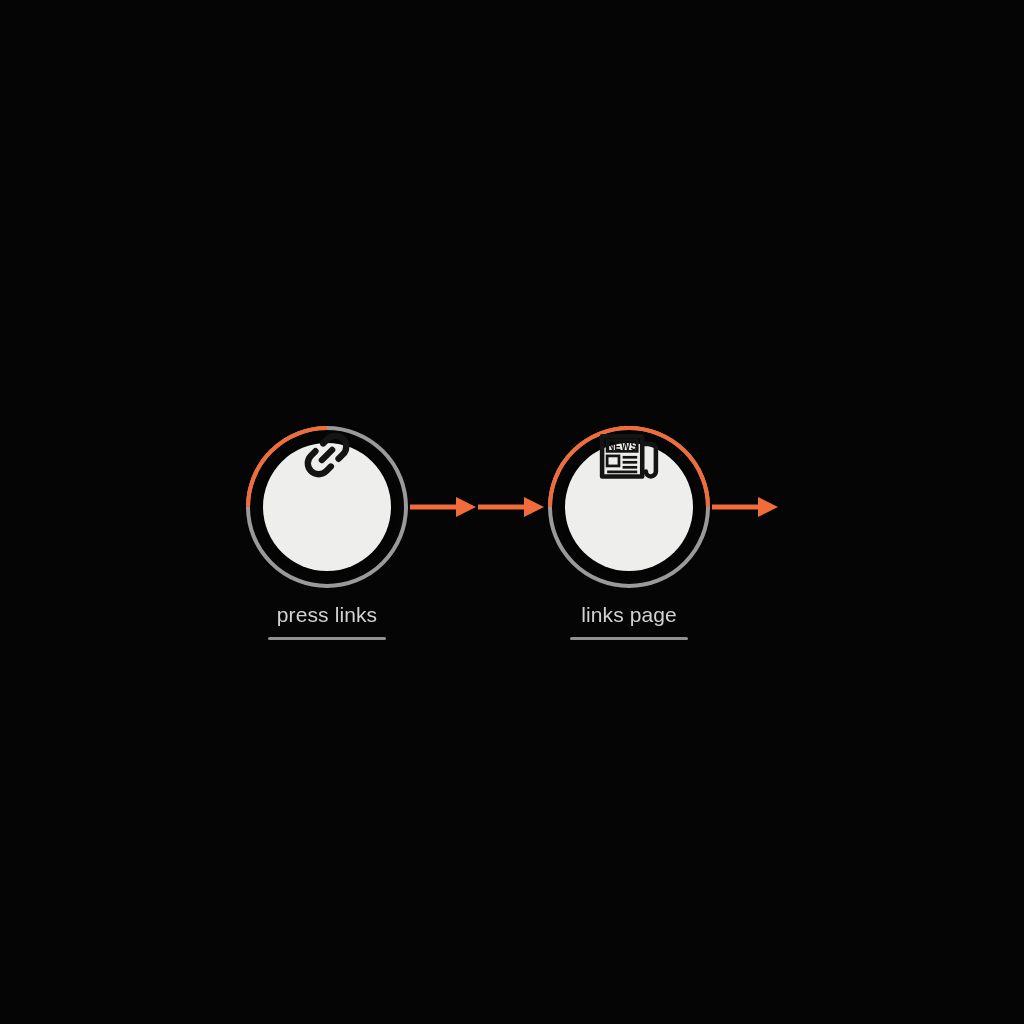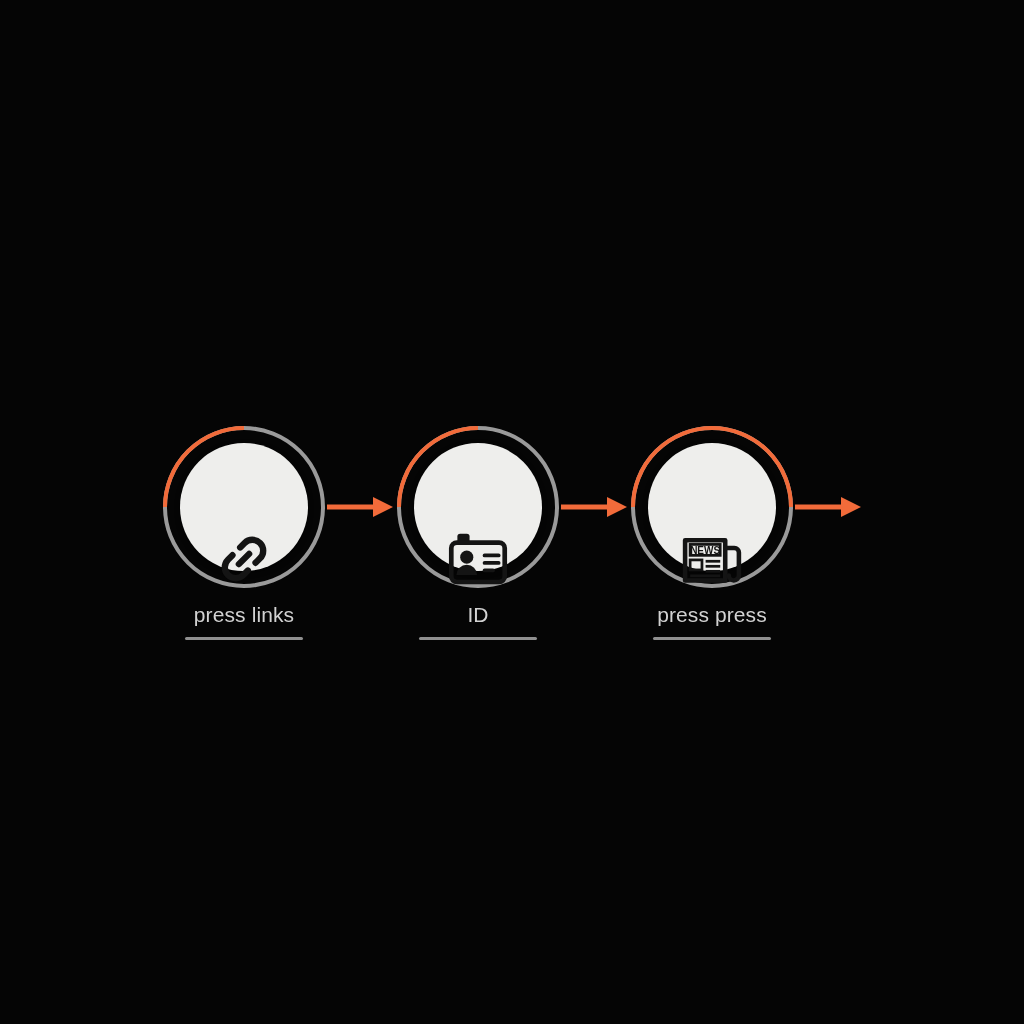--- a/index.html
+++ b/index.html
@@ -36,21 +36,21 @@
     display: flex;
     flex-direction: column;
     align-items: center;
     flex: 0 0 auto;
   }
   .node {
     position: relative;
     width: 166px;
     height: 166px;
     display: flex;
-    align-items: flex-end;
+    align-items: flex-start;
     justify-content: center;
   }
   .ring-svg {
     position: absolute;
     left: 0;
     top: 0;
     width: 166px;
     height: 166px;
   }
   .disc {
@@ -126,42 +126,20 @@
       <div class="label-rule"></div>
     </div>
 
     <div class="connector">
       <svg width="68" height="26" viewBox="0 0 68 26">
         <line x1="0" y1="13" x2="49" y2="13" stroke="#f26b3a" stroke-width="5"></line>
         <polygon points="46,3 66,13 46,23" fill="#f26b3a"></polygon>
       </svg>
     </div>
 
-    <div class="step">
-      <div class="node">
-        <svg class="ring-svg" viewBox="0 0 166 166">
-          <circle cx="83" cy="83" r="79" fill="none" stroke="#9a9a9a" stroke-width="4"></circle>
-          <path d="M 83 4 A 79 79 0 0 0 4 83" fill="none" stroke="#f26b3a" stroke-width="4" stroke-linecap="butt"></path>
-        </svg>
-        <div class="disc"></div>
-        <div class="glyph">
-          <svg width="60" height="54" viewBox="0 0 64 56">
-            <rect x="10" y="1" width="13" height="11" rx="3" fill="#141414"></rect>
-            <rect x="3.5" y="10.5" width="57" height="42" rx="6" fill="none" stroke="#141414" stroke-width="5"></rect>
-            <circle cx="20" cy="26" r="7" fill="#141414"></circle>
-            <path d="M9 45 a11 11 0 0 1 22 0 z" fill="#141414"></path>
-            <rect x="37" y="22" width="19" height="4.2" rx="2" fill="#141414"></rect>
-            <rect x="37" y="30" width="19" height="4.2" rx="2" fill="#141414"></rect>
-            <rect x="37" y="38" width="13" height="4.2" rx="2" fill="#141414"></rect>
-          </svg>
-        </div>
-      </div>
-      <div class="step-label">ID</div>
-      <div class="label-rule"></div>
-    </div>
 
     <div class="connector">
       <svg width="68" height="26" viewBox="0 0 68 26">
         <line x1="0" y1="13" x2="49" y2="13" stroke="#f26b3a" stroke-width="5"></line>
         <polygon points="46,3 66,13 46,23" fill="#f26b3a"></polygon>
       </svg>
     </div>
 
     <div class="step">
       <div class="node">
@@ -177,21 +155,21 @@
             <text x="26.5" y="22" font-family="'Liberation Sans', sans-serif" font-size="11" font-weight="bold" fill="#141414" text-anchor="middle">NEWS</text>
             <rect x="10" y="29" width="13" height="11" fill="none" stroke="#141414" stroke-width="3"></rect>
             <rect x="27" y="29" width="16" height="3" fill="#141414"></rect>
             <rect x="27" y="34.5" width="16" height="3" fill="#141414"></rect>
             <rect x="27" y="40" width="16" height="3" fill="#141414"></rect>
             <rect x="10" y="45" width="33" height="3" fill="#141414"></rect>
             <path d="M48.5 16 h10 a5 5 0 0 1 5 5 v25 a5.5 5.5 0 0 1 -11 0" fill="none" stroke="#141414" stroke-width="5" stroke-linejoin="round" stroke-linecap="round"></path>
           </svg>
         </div>
       </div>
-      <div class="step-label">press press</div>
+      <div class="step-label">links page</div>
       <div class="label-rule"></div>
     </div>
 
     <div class="connector">
       <svg width="68" height="26" viewBox="0 0 68 26">
         <line x1="0" y1="13" x2="49" y2="13" stroke="#f26b3a" stroke-width="5"></line>
         <polygon points="46,3 66,13 46,23" fill="#f26b3a"></polygon>
       </svg>
     </div>
 

